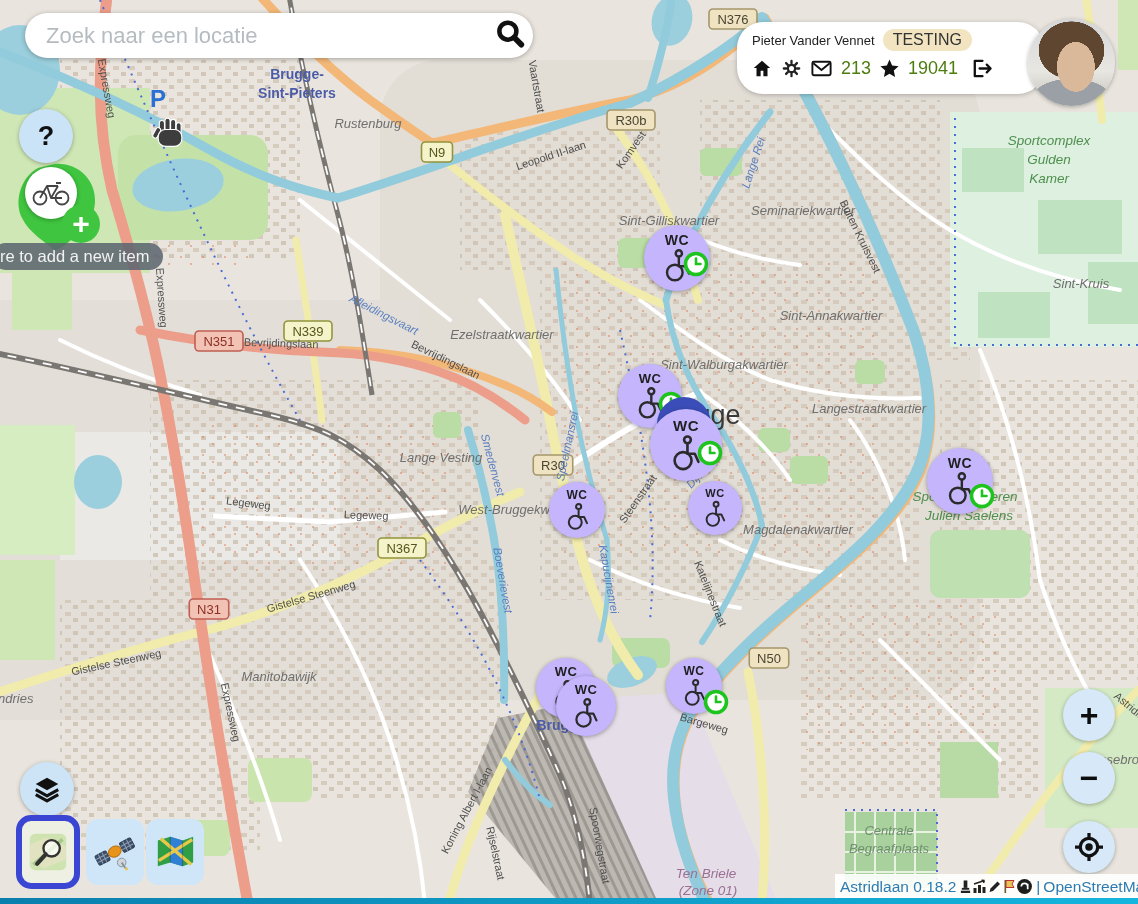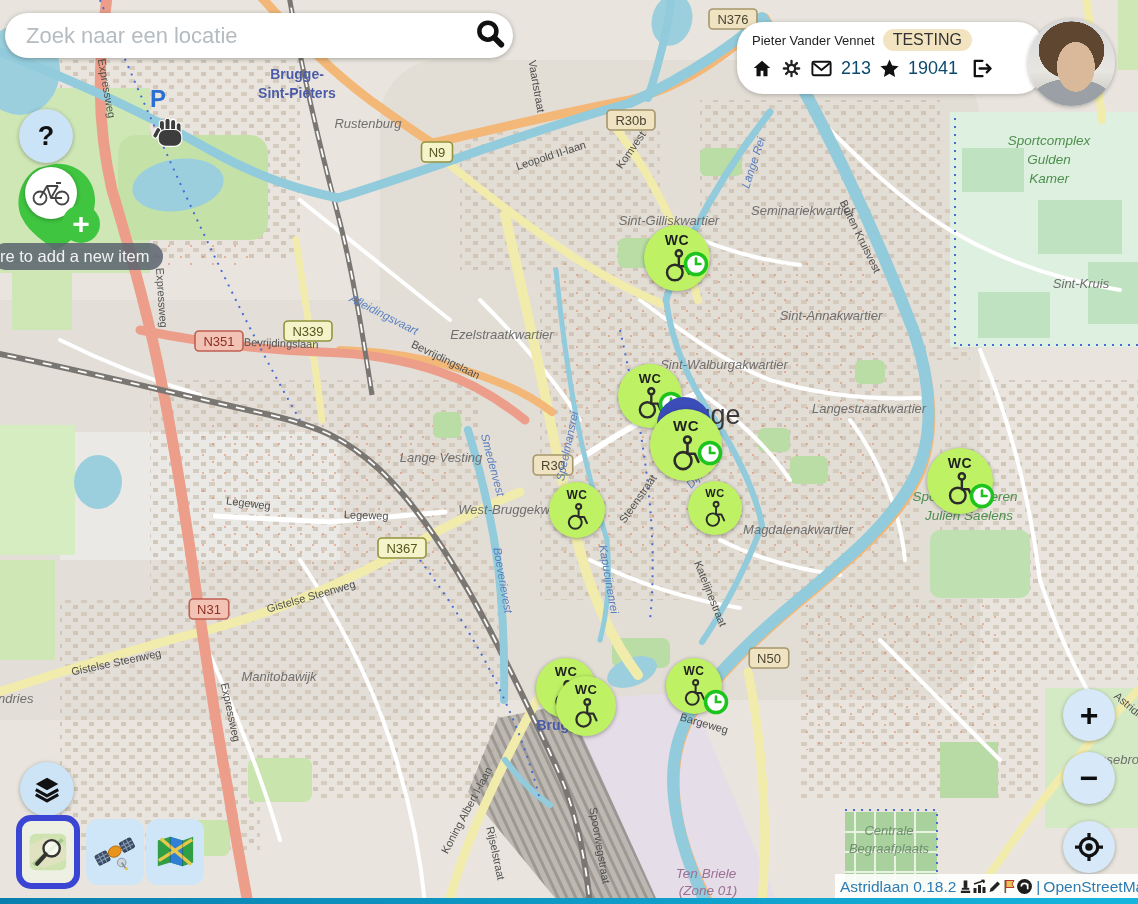--- a/index.html
+++ b/index.html
@@ -19,40 +19,40 @@
   text.street{fill:#4f4f4f;font-size:11px;}
   .shield rect{stroke-width:1.6;}
   .shield.tan rect{fill:#efe3c2;stroke:#a5976b;}
   .shield.salmon rect{fill:#f2c3b5;stroke:#c05f52;}
   .shield.yellow rect{fill:#f5f3c9;stroke:#93943d;}
   .shield text{font-family:"Liberation Sans",sans-serif;font-size:13px;text-anchor:middle;fill:#4a4434;}
   .shield.salmon text{fill:#8c2f23;}
   .shield.yellow text{fill:#54551c;}
   
   #markers-layer{position:absolute;left:0;top:0;width:100%;height:100%;pointer-events:none;}
-  .wc-marker{position:absolute;border-radius:50%;background:#bef264;
+  .wc-marker{position:absolute;border-radius:50%;background:#c4b5fd;
     box-shadow:0 1px 4px rgba(0,0,0,.35);display:flex;flex-direction:column;
     align-items:center;justify-content:center;pointer-events:auto;}
   .wc-text{font-weight:bold;color:#1f1f1f;line-height:1;margin-bottom:1px;letter-spacing:.5px;}
   .clock-badge{position:absolute;width:26px;height:26px;}
   .pin-back{position:absolute;width:54px;height:54px;border-radius:50% 50% 50% 50%;background:#3b4db8;}
   
-  .search-bar{position:absolute;left:5px;top:13px;width:508px;height:45px;background:#fff;
+  .search-bar{position:absolute;left:25px;top:13px;width:508px;height:45px;background:#fff;
     border-radius:23px;box-shadow:0 1px 5px rgba(0,0,0,.3);display:flex;align-items:center;}
   .search-bar input{flex:1;border:none;outline:none;background:transparent;margin-left:19px;
     font-size:22px;color:#333;font-family:"Liberation Sans",sans-serif;}
   .search-bar input::placeholder{color:#b5bcc1;}
   .search-btn{width:46px;height:40px;border:none;background:transparent;cursor:pointer;}
   .user-panel{position:absolute;left:737px;top:22px;width:307px;height:72px;background:#fff;
     border-radius:26px;box-shadow:0 1px 5px rgba(0,0,0,.25);}
   .up-row1{display:flex;align-items:center;margin:7px 0 0 15px;}
   .user-name{font-size:13px;color:#1e1e1e;white-space:nowrap;}
   .testing-badge{margin-left:8px;background:#f2e4c0;border-radius:13px;padding:2px 10px;
     font-size:16px;color:#333;}
-  .up-row2{display:flex;align-items:center;gap:8px;margin:6px 0 0 14px;font-size:18px;color:#0c4a6e;}
+  .up-row2{display:flex;align-items:center;gap:8px;margin:6px 0 0 14px;font-size:18px;color:#4d7c0f;}
   .avatar{position:absolute;left:1028px;top:19px;width:87px;height:87px;border-radius:50%;
     box-shadow:0 1px 4px rgba(0,0,0,.3);
     background:
       radial-gradient(ellipse 19px 25px at 55% 55%, #d9b99a 0 99%, transparent 100%),
       radial-gradient(ellipse 33px 29px at 50% 36%, #5f4630 0 99%, transparent 100%),
       radial-gradient(ellipse 42px 24px at 50% 96%, #9aa0a6 0 99%, transparent 100%),
       linear-gradient(180deg,#d4d6d9 0%,#e8e6e1 60%,#c2bfb8 100%);}
   .round-btn{position:absolute;border-radius:50%;display:flex;align-items:center;justify-content:center;
     box-shadow:0 1px 4px rgba(0,0,0,.3);border:none;cursor:pointer;}
   .help-btn{left:19px;top:109px;width:54px;height:54px;background:#cbe3f6;

